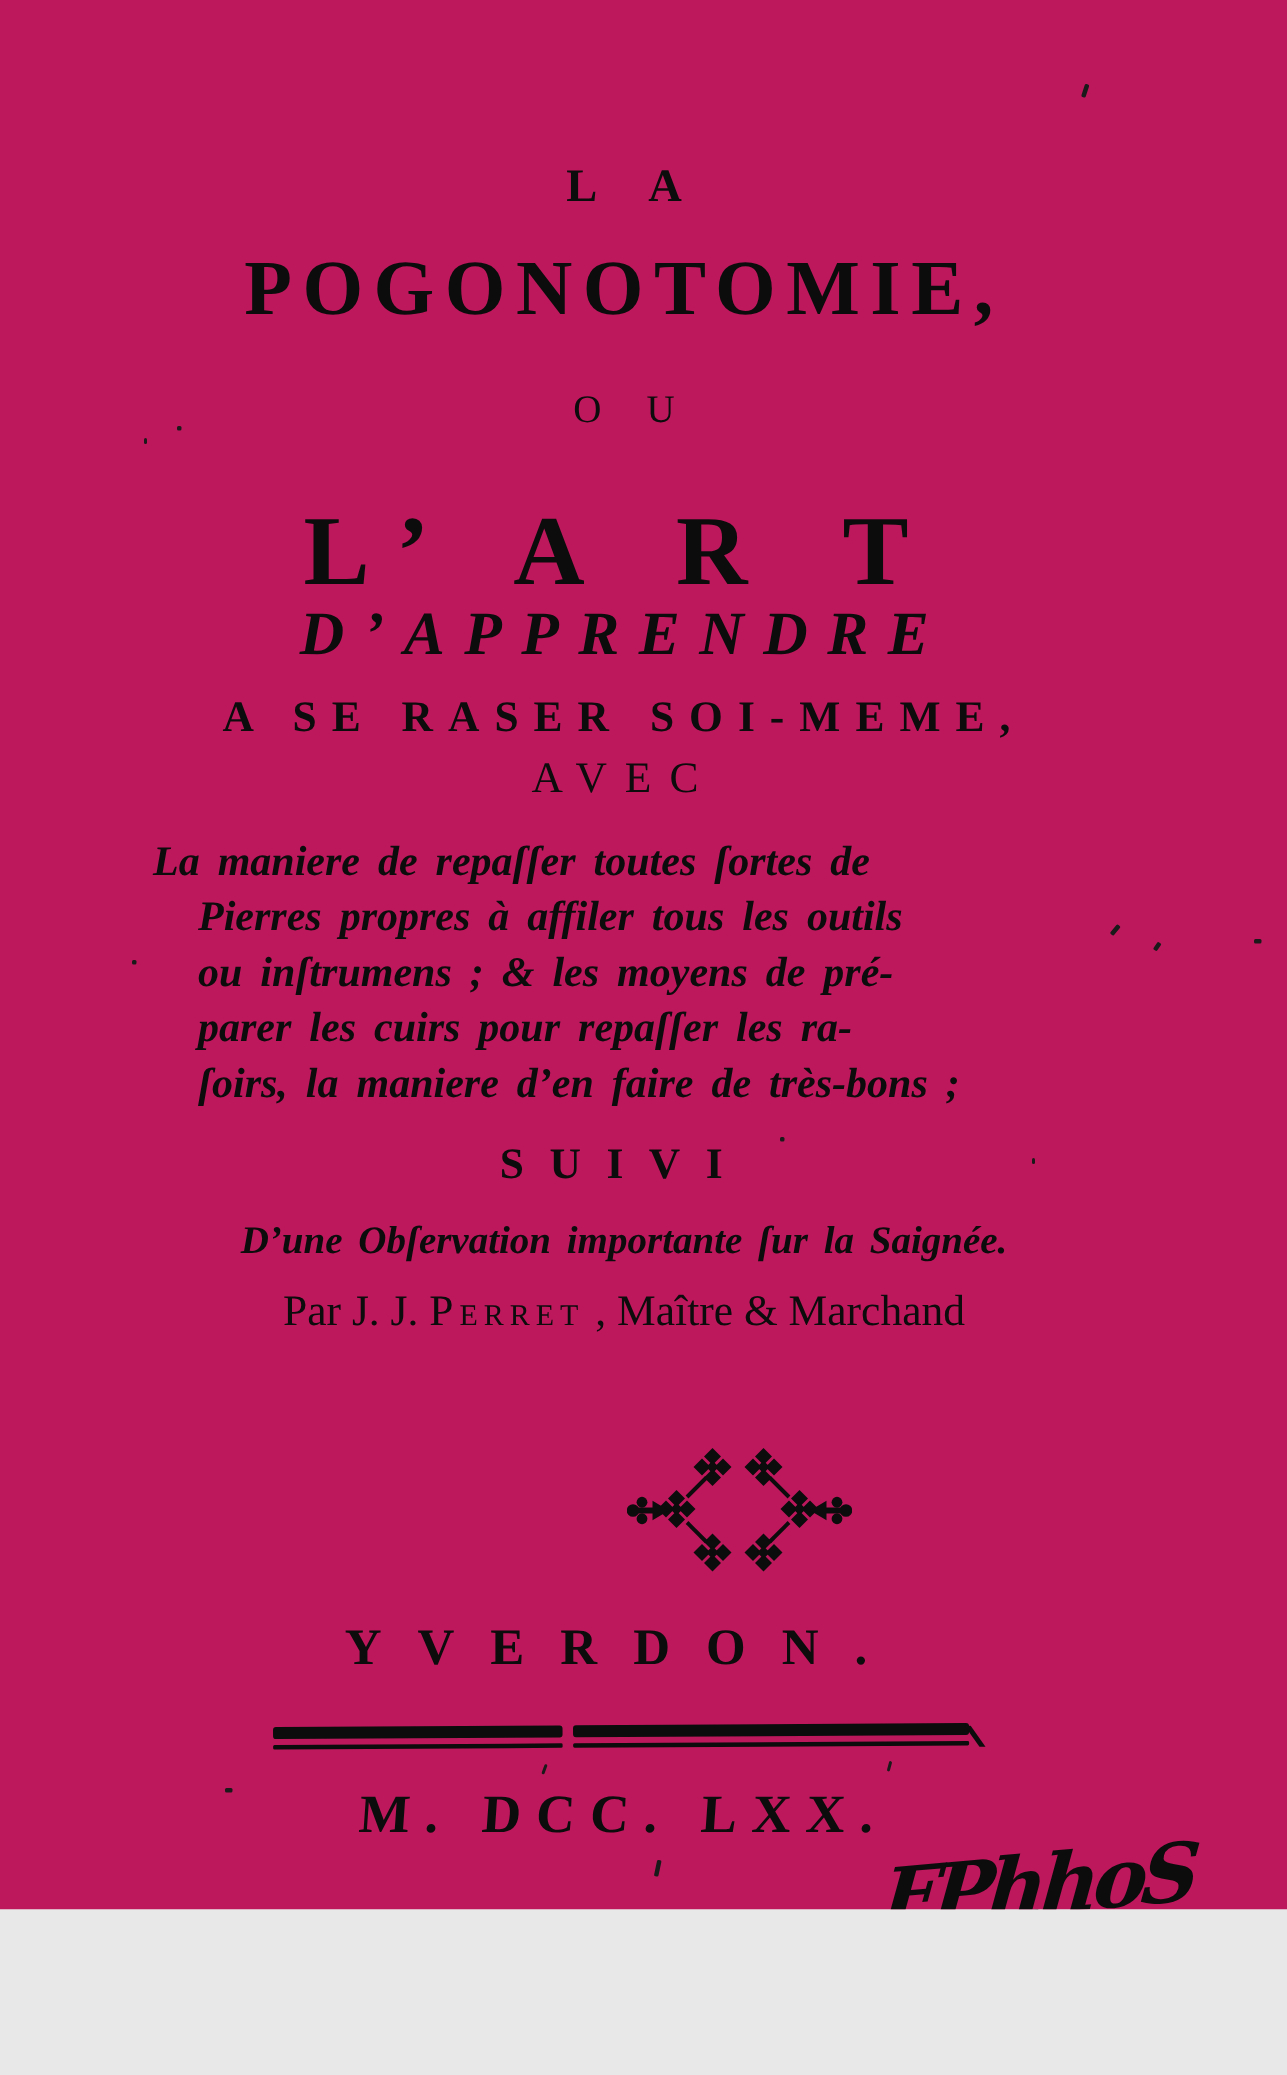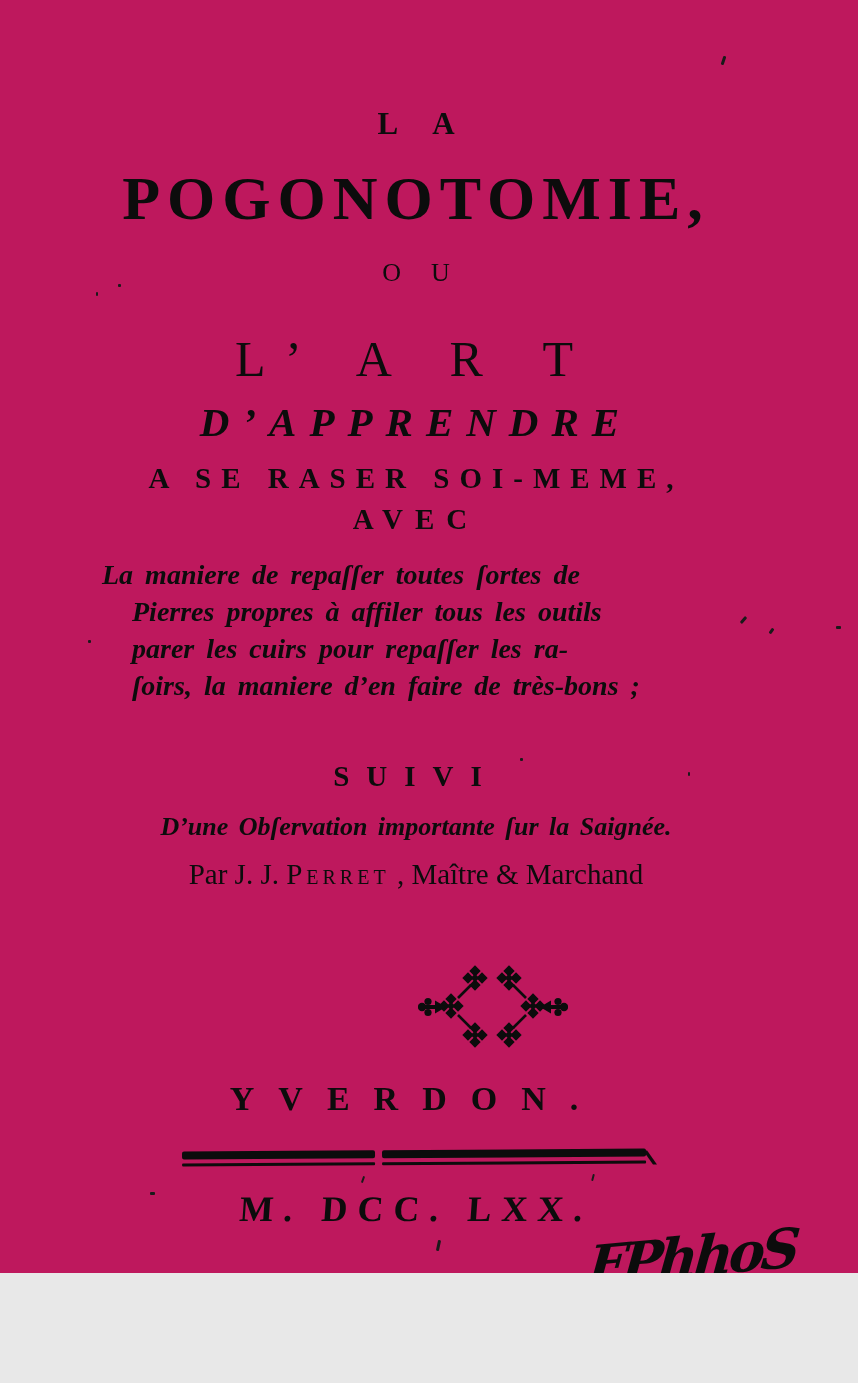--- a/index.html
+++ b/index.html
@@ -9,26 +9,26 @@
     background:#be185d;
     overflow:hidden;
     font-family:"Liberation Serif", serif;
     color:#0c0c0c;
     margin:0 auto;
   }
   .col{position:absolute;left:88px;top:0;width:656px;height:100%;}
   .cline{position:absolute;left:0;width:100%;text-align:center;white-space:nowrap;}
 
   .t-la{top:106px;font-size:31px;font-weight:bold;letter-spacing:34px;text-indent:34px;}
-  .t-title{top:163px;font-size:62px;font-weight:bold;letter-spacing:7px;}
+  .t-title{top:163px;font-size:52px;font-weight:bold;letter-spacing:7px;}
   .t-ou{top:258px;font-size:26px;font-weight:normal;letter-spacing:30px;text-indent:30px;}
-  .t-lart{top:330px;font-size:50px;font-weight:normal;letter-spacing:24px;}
+  .t-lart{top:330px;font-size:66px;font-weight:bold;letter-spacing:24px;}
   .t-dapprendre{top:398px;font-size:41px;font-weight:bold;font-style:italic;letter-spacing:13px;}
   .t-subtitle{top:462px;font-size:29px;font-weight:bold;letter-spacing:10px;}
-  .t-avec{top:503px;font-size:29px;font-weight:bold;letter-spacing:12px;}
+  .t-avec{top:503px;font-size:29px;font-weight:normal;letter-spacing:12px;}
 
   .t-para{
     position:absolute;left:14px;top:556px;width:624px;
     font-size:28px;font-style:italic;font-weight:600;
     line-height:37px;word-spacing:5px;
   }
   .t-para .pline{white-space:nowrap;}
   .t-para .pindent{padding-left:30px;}
 
   .t-suivi{top:760px;font-size:29px;font-weight:bold;letter-spacing:17px;}
@@ -73,20 +73,21 @@
     <div class="cline t-title">POGONOTOMIE,</div>
     <div class="cline t-ou">OU</div>
     <div class="cline t-lart">L’ A R T</div>
     <div class="cline t-dapprendre">D’APPRENDRE</div>
     <div class="cline t-subtitle">A SE RASER SOI-MEME,</div>
     <div class="cline t-avec">AVEC</div>
 
     <div class="t-para">
       <div class="pline">La maniere de repaſſer toutes ſortes de</div>
       <div class="pline pindent">Pierres propres à affiler tous les outils</div>
+      <div class="pline pindent">ou inſtrumens ; &amp; les moyens de pré-</div>
       <div class="pline pindent">parer les cuirs pour repaſſer les ra-</div>
       <div class="pline pindent">ſoirs, la maniere d’en faire de très-bons ;</div>
     </div>
 
     <div class="cline t-suivi">SUIVI</div>
     <div class="cline t-observation">D’une Obſervation importante ſur la Saignée.</div>
 
     <div class="t-author">
       <span>Par J. J. </span><span class="smallcaps">Perret</span><span> , Maître &amp; Marchand</span><br>
     </div>

